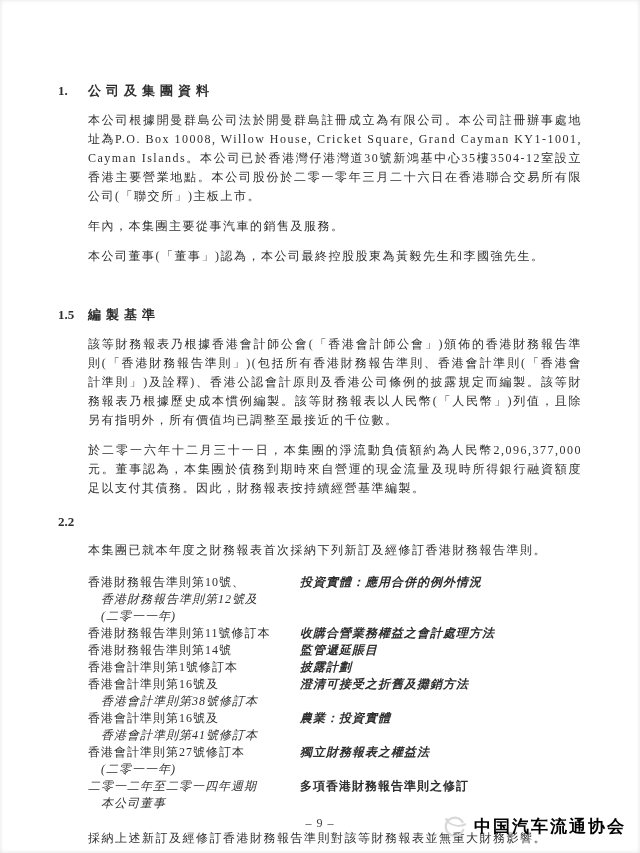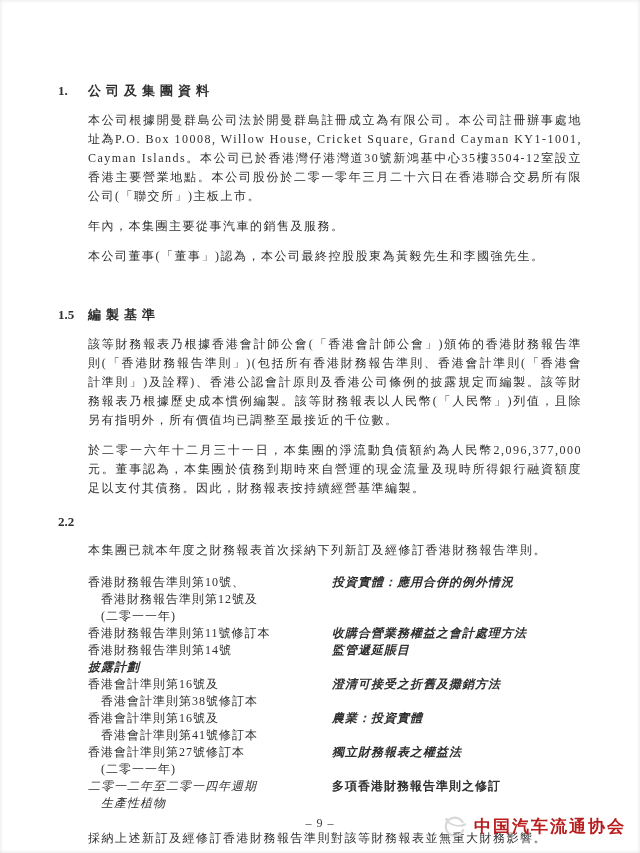--- a/index.html
+++ b/index.html
@@ -22,37 +22,37 @@
 
   .body-text {
     margin:11px 0 11px 30px;
     font-size:12px; line-height:19px;
     letter-spacing:1.5px;
     text-align:justify;
     text-justify:inter-character;
   }
 
   .std-table { margin:14px 0 0 30px; font-size:12px; line-height:17px; }
-  .std-row { display:flex;gap:32px; }
+  .std-row { display:flex; }
   .std-row .col-name { flex:none; width:212px; letter-spacing:1px; }
-  .std-row.indent .col-name { width:199px; padding-left:13px; }
+  .std-row.indent .col-name { width:199px; padding-left:13px;font-style:italic; }
   .std-row .col-desc { flex:1; letter-spacing:1px;font-weight:bold; }
   .italic { font-style:italic; }
 
   .closing { margin-top:17px; }
 
   .footer-pagenum {
     position:absolute; left:58px; bottom:22px; width:524px;
     text-align:center; font-size:12px; letter-spacing:1px; color:#3a3a3a;
   }
   .footer-brand {
     position:absolute; right:14px; bottom:14px;
     display:flex; align-items:center; gap:6px;
     font-family:"Liberation Sans","DejaVu Sans",sans-serif;
-    font-size:17px; letter-spacing:2px; color:#b91c1c; font-weight:bold;
+    font-size:17px; letter-spacing:2px; color:#000000; font-weight:bold;
   }
   .footer-brand svg { display:block; }
 </style>
 </head>
 <body>
 
 <div class="page">
   <div class="content">
 
     <div class="sec-heading">
@@ -97,20 +97,21 @@
           <div class="col-name">香港財務報告準則第11號修訂本</div>
           <div class="col-desc italic">收購合營業務權益之會計處理方法</div>
         </div>
 
         <div class="std-row">
           <div class="col-name">香港財務報告準則第14號</div>
           <div class="col-desc italic">監管遞延賬目</div>
         </div>
 
         <div class="std-row">
+          <div class="col-name">香港會計準則第1號修訂本</div>
           <div class="col-desc italic">披露計劃</div>
         </div>
 
         <div class="std-row">
           <div class="col-name">香港會計準則第16號及</div>
           <div class="col-desc italic">澄清可接受之折舊及攤銷方法</div>
         </div>
 
         <div class="std-row indent">
           <div class="col-name">香港會計準則第38號修訂本</div>
@@ -136,21 +137,21 @@
           <div class="col-name">(二零一一年)</div>
           <div class="col-desc"></div>
         </div>
 
         <div class="std-row">
           <div class="col-name italic">二零一二年至二零一四年週期</div>
           <div class="col-desc">多項香港財務報告準則之修訂</div>
         </div>
 
         <div class="std-row indent">
-          <div class="col-name italic">生產性植物</div>
+          <div class="col-name italic">本公司董事</div>
           <div class="col-desc"></div>
         </div>
       </div>
 
     <p class="body-text closing">採納上述新訂及經修訂香港財務報告準則對該等財務報表並無重大財務影響。</p>
   </div>
 
   <div class="footer-pagenum">– 9 –</div>
 
   <div class="footer-brand">

